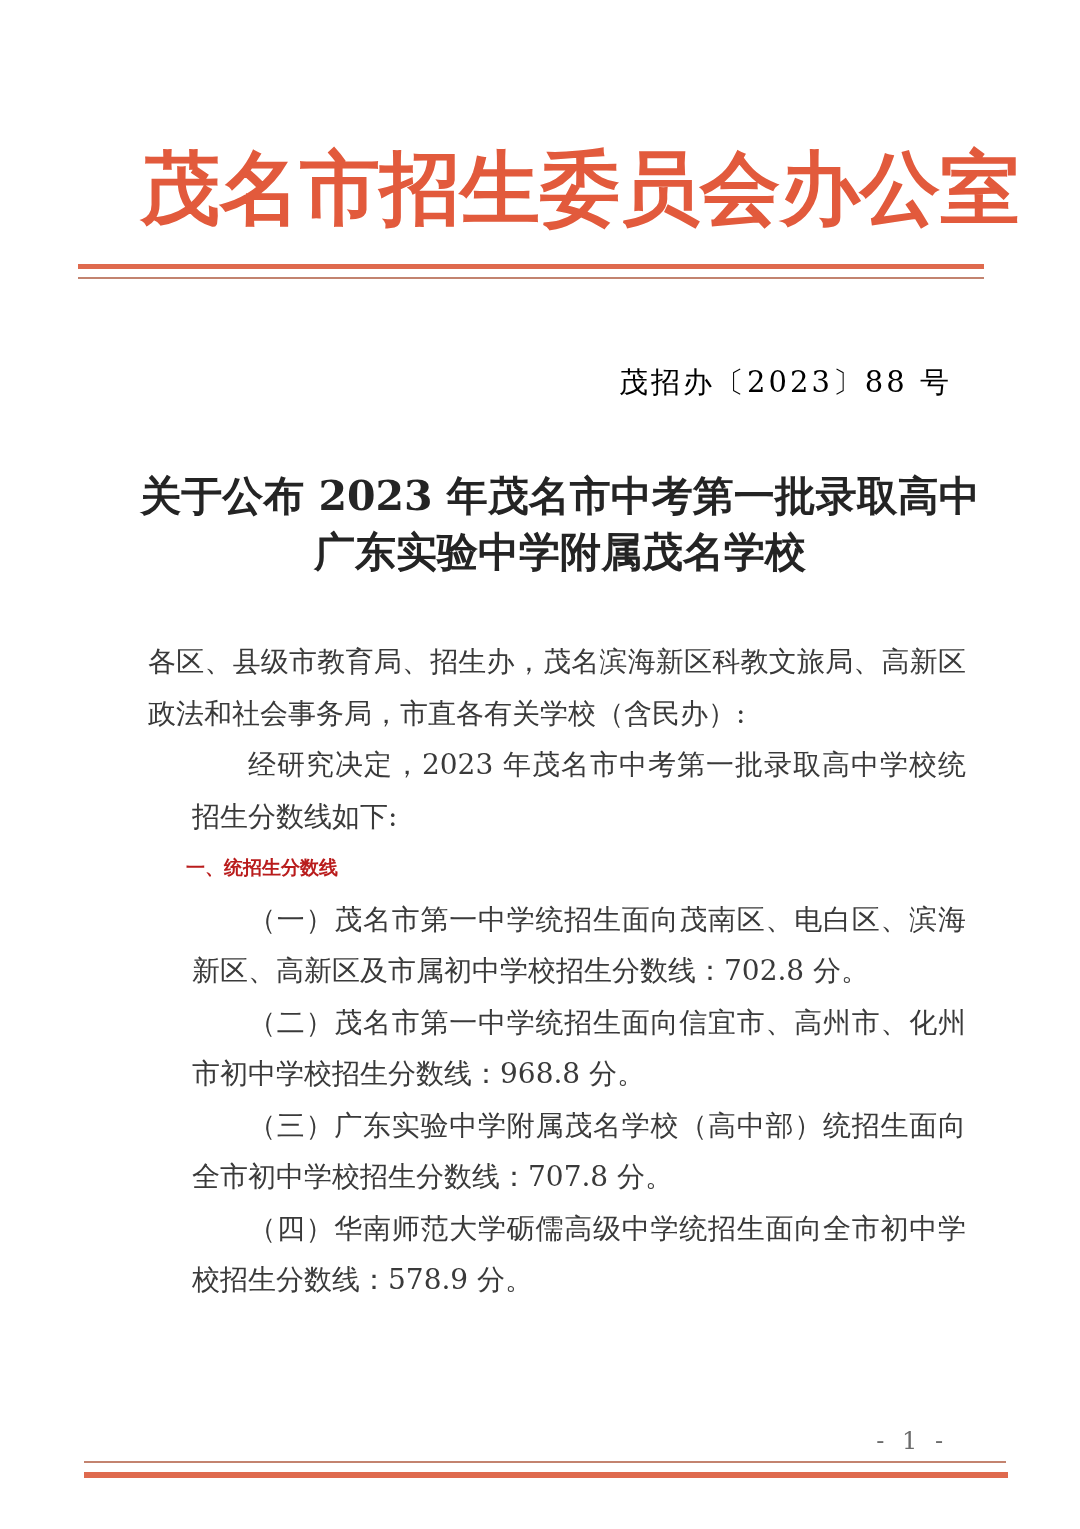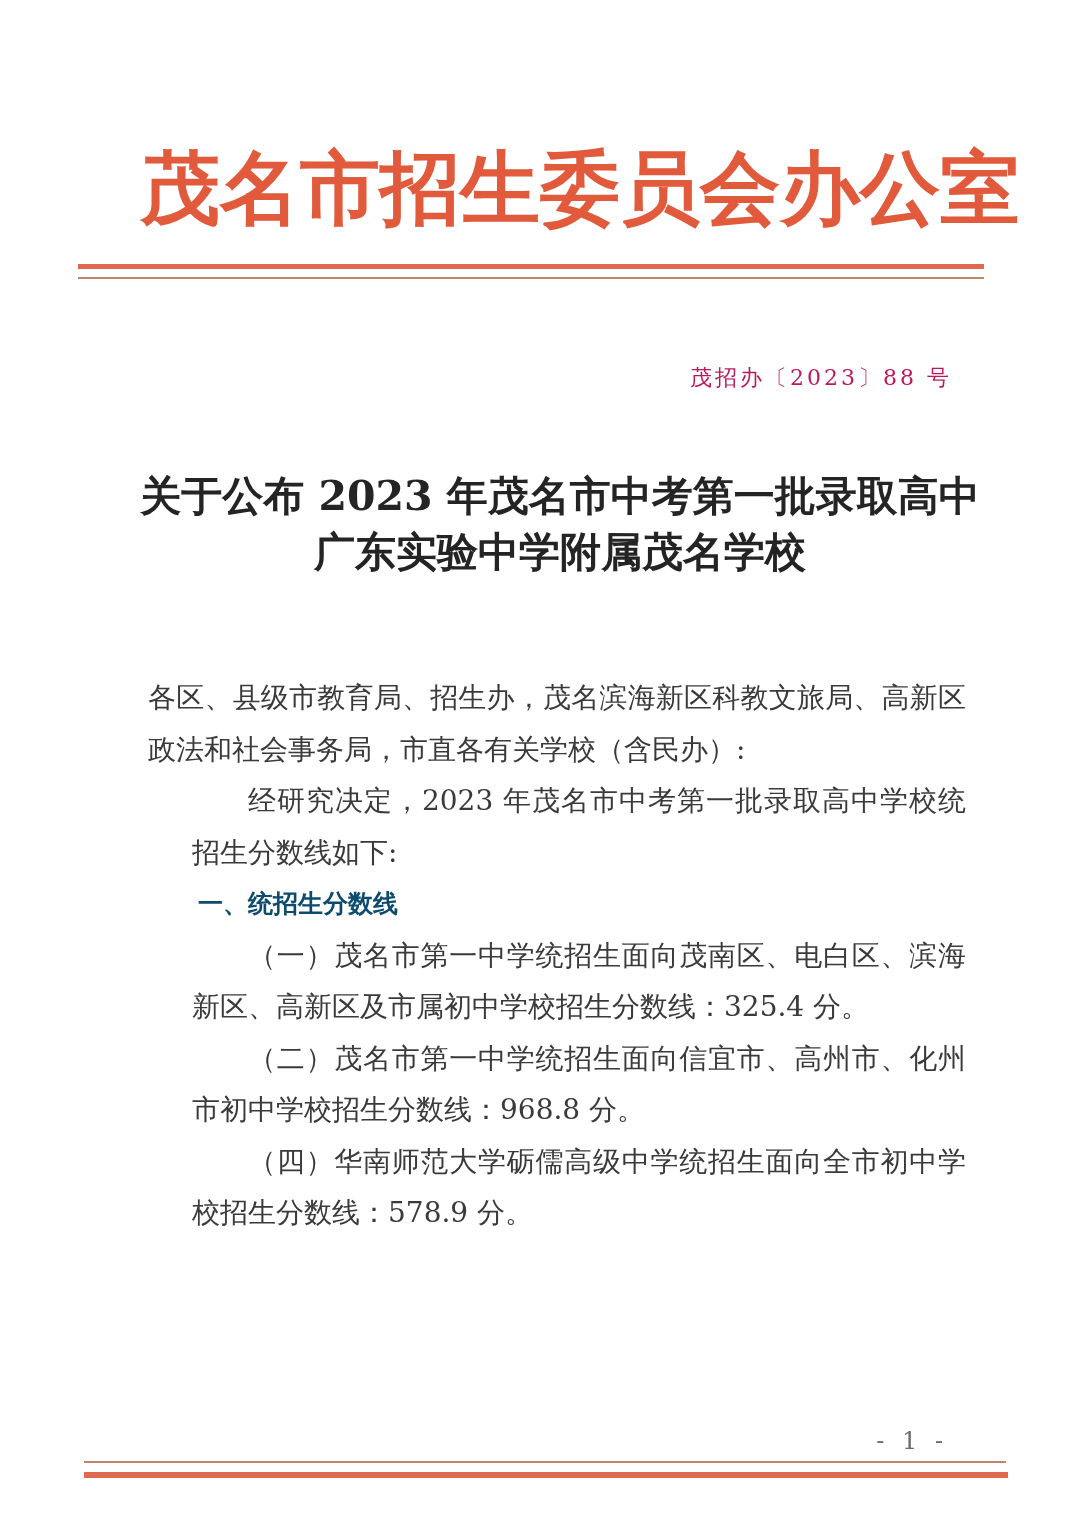--- a/index.html
+++ b/index.html
@@ -25,43 +25,43 @@
     white-space:nowrap;
     padding-left:40px;
   }
   .rule{position:absolute;left:78px;right:96px;}
   .rule-top-thick{top:264px;height:5px;background:var(--rule-strong);}
   .rule-top-thin{top:277px;height:2px;background:var(--rule-muted);}
   .rule-bottom-thin{left:84px;right:74px;top:1461px;height:2px;background:var(--rule-muted);}
   .rule-bottom-thick{left:84px;right:72px;top:1472px;height:6px;background:var(--rule-strong);}
   .doc-number{
     position:absolute;top:363px;right:128px;
-    font-size:22px;color:#be185d;letter-spacing:3px;
+    font-size:29px;color:#000000;letter-spacing:3px;
     white-space:nowrap;
     margin-left:32px;
   }
   .notice-title{
     position:absolute;top:468px;left:0;width:100%;
     margin:0;text-align:center;
     font-size:41px;line-height:56px;font-weight:700;
     color:#242424;
     padding-left:20px;
   }
   .doc-body{
-    position:absolute;top:672px;left:148px;width:818px;
+    position:absolute;top:636px;left:148px;width:818px;
     font-size:28px;line-height:51.5px;
     color:var(--ink);
     text-align:justify;
   }
   .para{margin:0;}
   .para.indent{text-indent:2em;margin-left:44px;}
   .para.heading{
-    text-indent:2em;font-weight:700;color:#0c4a6e;
+    text-indent:2em;font-weight:700;color:#b91c1c;
     font-family:Liberation Sans, sans-serif;
-    font-size:25px;
+    font-size:19px;
   }
   .page-number{
     position:absolute;top:1427px;right:132px;
     font-size:24px;color:#6b6b6b;letter-spacing:5px;
     white-space:nowrap;
   }
 </style>
 </head>
 <body>
 
@@ -76,22 +76,23 @@
 
   <h2 class="notice-title">
     <span>关于公布 2023 年茂名市中考第一批录取高中</span><br>
     <span>广东实验中学附属茂名学校</span>
   </h2>
 
   <main class="doc-body">
       <p class="para plain">各区、县级市教育局、招生办，茂名滨海新区科教文旅局、高新区政法和社会事务局，市直各有关学校（含民办）:</p>
       <p class="para indent">经研究决定，2023 年茂名市中考第一批录取高中学校统招生分数线如下:</p>
       <p class="para heading">一、统招生分数线</p>
-      <p class="para indent">（一）茂名市第一中学统招生面向茂南区、电白区、滨海新区、高新区及市属初中学校招生分数线：325.4 分。</p>
+      <p class="para indent">（一）茂名市第一中学统招生面向茂南区、电白区、滨海新区、高新区及市属初中学校招生分数线：702.8 分。</p>
       <p class="para indent">（二）茂名市第一中学统招生面向信宜市、高州市、化州市初中学校招生分数线：968.8 分。</p>
+      <p class="para indent">（三）广东实验中学附属茂名学校（高中部）统招生面向全市初中学校招生分数线：707.8 分。</p>
       <p class="para indent">（四）华南师范大学砺儒高级中学统招生面向全市初中学校招生分数线：578.9 分。</p>
     </main>
 
   <div class="page-number">- 1 -</div>
 
   <div class="rule rule-bottom-thin"></div>
   <div class="rule rule-bottom-thick"></div>
 
 </div>
 

